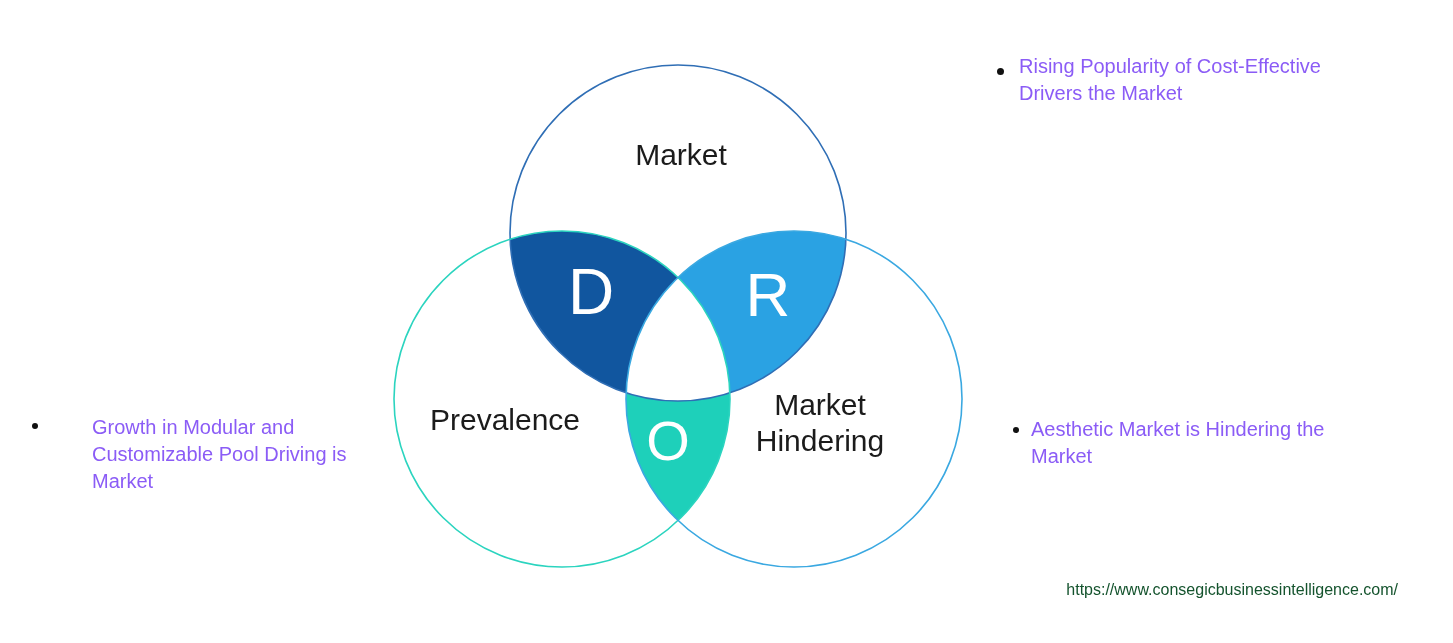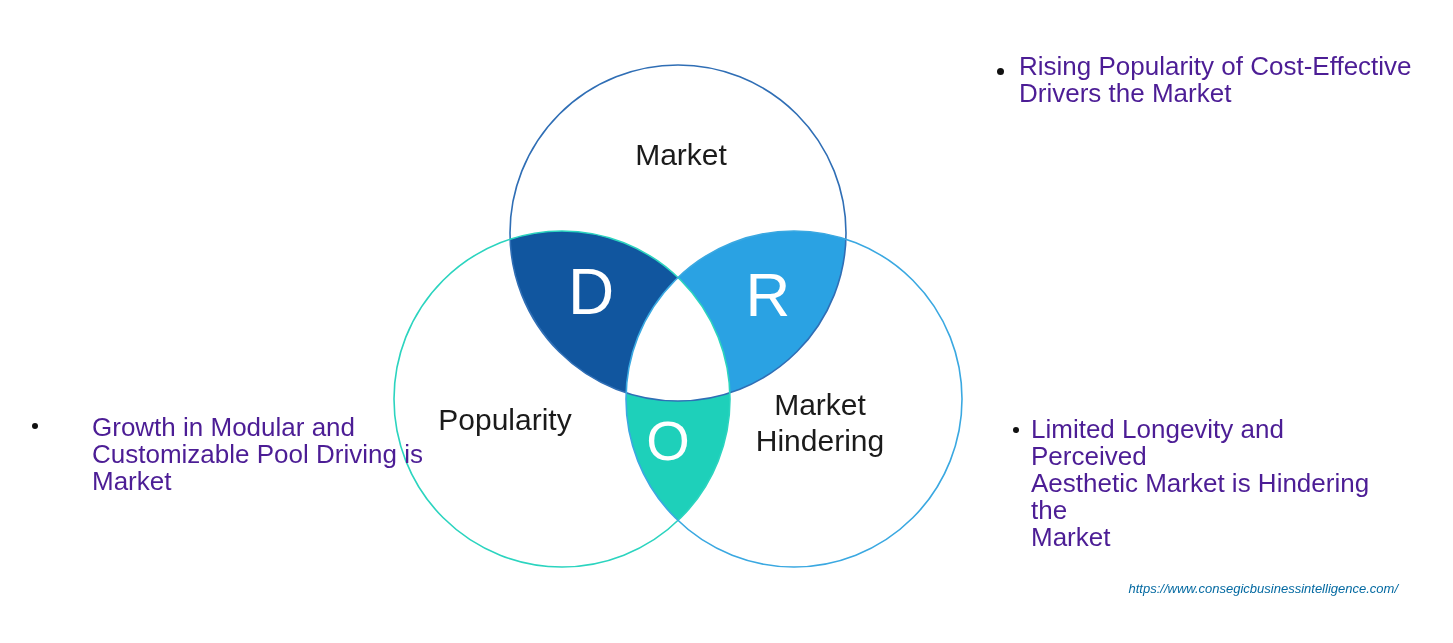--- a/index.html
+++ b/index.html
@@ -35,44 +35,43 @@
     line-height: 36px;
   }
   .label-drivers    { left: 681px; top: 137px; }
   .label-opportunity{ left: 505px; top: 402px; }
   .label-restraints { left: 820px; top: 387px; }
 
   .line { display: block; }
 
   .bullet-text {
     position: absolute;
-    font-size: 26px;
+    font-size: 20px;
     line-height: 27px;
-    color: #4c1d95;
+    color: #8b5cf6;
   }
   .bullet-top-right    { left: 1019px; top: 53px;  width: 395px; }
   .bullet-left         { left: 48px;   top: 414px; width: 340px; margin-left: 44px; }
   .bullet-bottom-right { left: 1031px; top: 416px; width: 370px; }
 
   .bullet-dot {
     position: absolute;
     border-radius: 50%;
     background: #111111;
   }
   .dot-top-right    { left: 997px;  top: 68px;  width: 7px; height: 7px; }
   .dot-left         { left: 32px;   top: 423px; width: 6px; height: 6px; }
   .dot-bottom-right { left: 1013px; top: 427px; width: 6px; height: 6px; }
 
   .footer-url {
     position: absolute;
     right: 55px;
     top: 581px;
-    font-size: 13px;
-    color: #0369a1;
-    font-style: italic;
+    font-size: 16px;
+    color: #14532d;
   }
 </style>
 </head>
 <body>
 
 <div class="canvas">
 
   <svg class="venn-svg" width="1453" height="643" viewBox="0 0 1453 643">
     <defs>
       <clipPath id="clipTop">
@@ -108,21 +107,21 @@
 
   <div class="venn-letter letter-d">D</div>
   <div class="venn-letter letter-r">R</div>
   <div class="venn-letter letter-o">O</div>
 
   <div class="venn-label label-drivers">
     <span class="line">Market</span>
   </div>
 
   <div class="venn-label label-opportunity">
-    <span class="line">Popularity</span>
+    <span class="line">Prevalence</span>
   </div>
 
   <div class="venn-label label-restraints">
     <span class="line">Market</span>
     <span class="line">Hindering</span>
   </div>
 
   <span class="bullet-dot dot-top-right"></span>
   <div class="bullet-text bullet-top-right">
     <span class="line">Rising Popularity of Cost-Effective</span>
@@ -131,20 +130,19 @@
 
   <span class="bullet-dot dot-left"></span>
   <div class="bullet-text bullet-left">
     <span class="line">Growth in Modular and</span>
     <span class="line">Customizable Pool Driving is</span>
     <span class="line">Market</span>
   </div>
 
   <span class="bullet-dot dot-bottom-right"></span>
   <div class="bullet-text bullet-bottom-right">
-    <span class="line">Limited Longevity and Perceived</span>
     <span class="line">Aesthetic Market is Hindering the</span>
     <span class="line">Market</span>
   </div>
 
   <div class="footer-url">https://www.consegicbusinessintelligence.com/</div>
 
 </div>
 
 </body></html>

